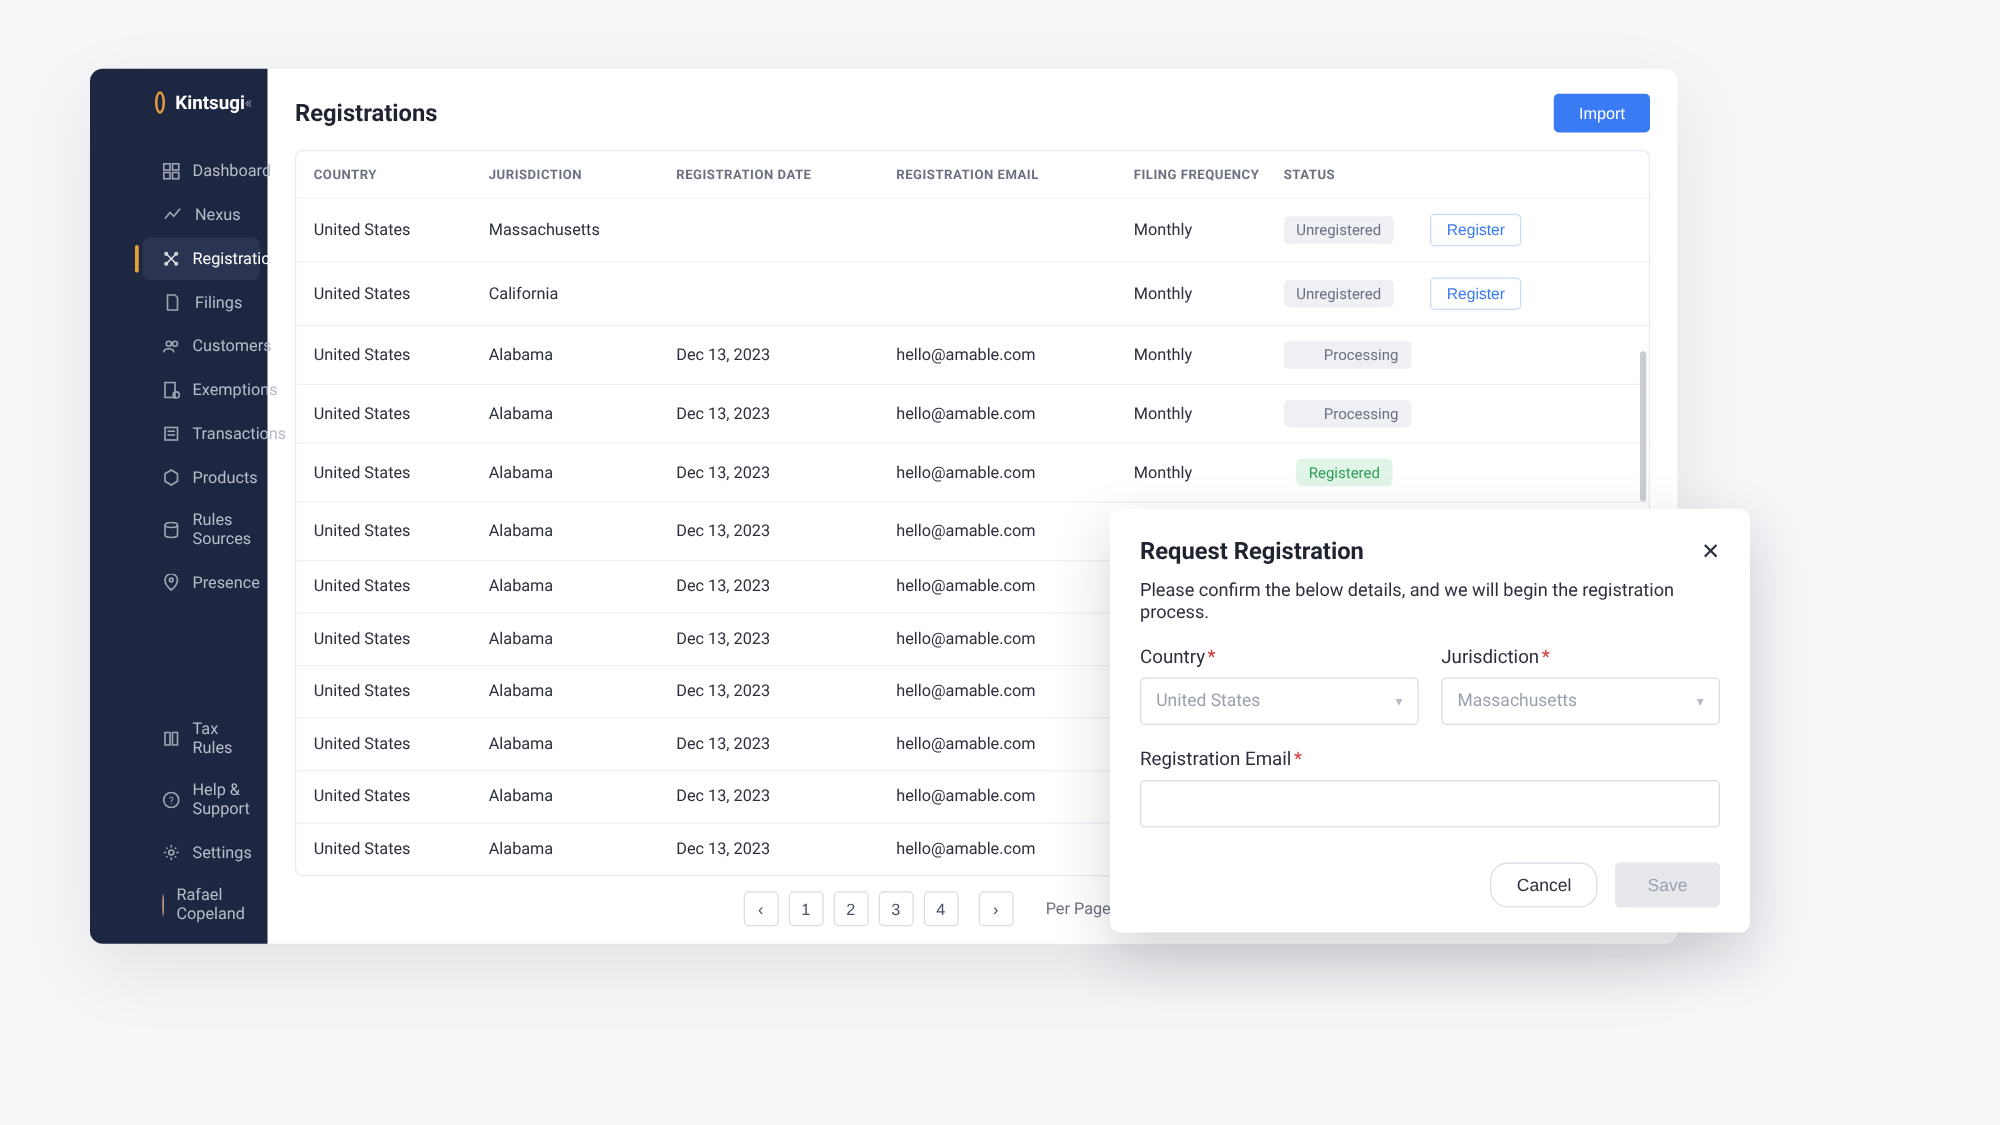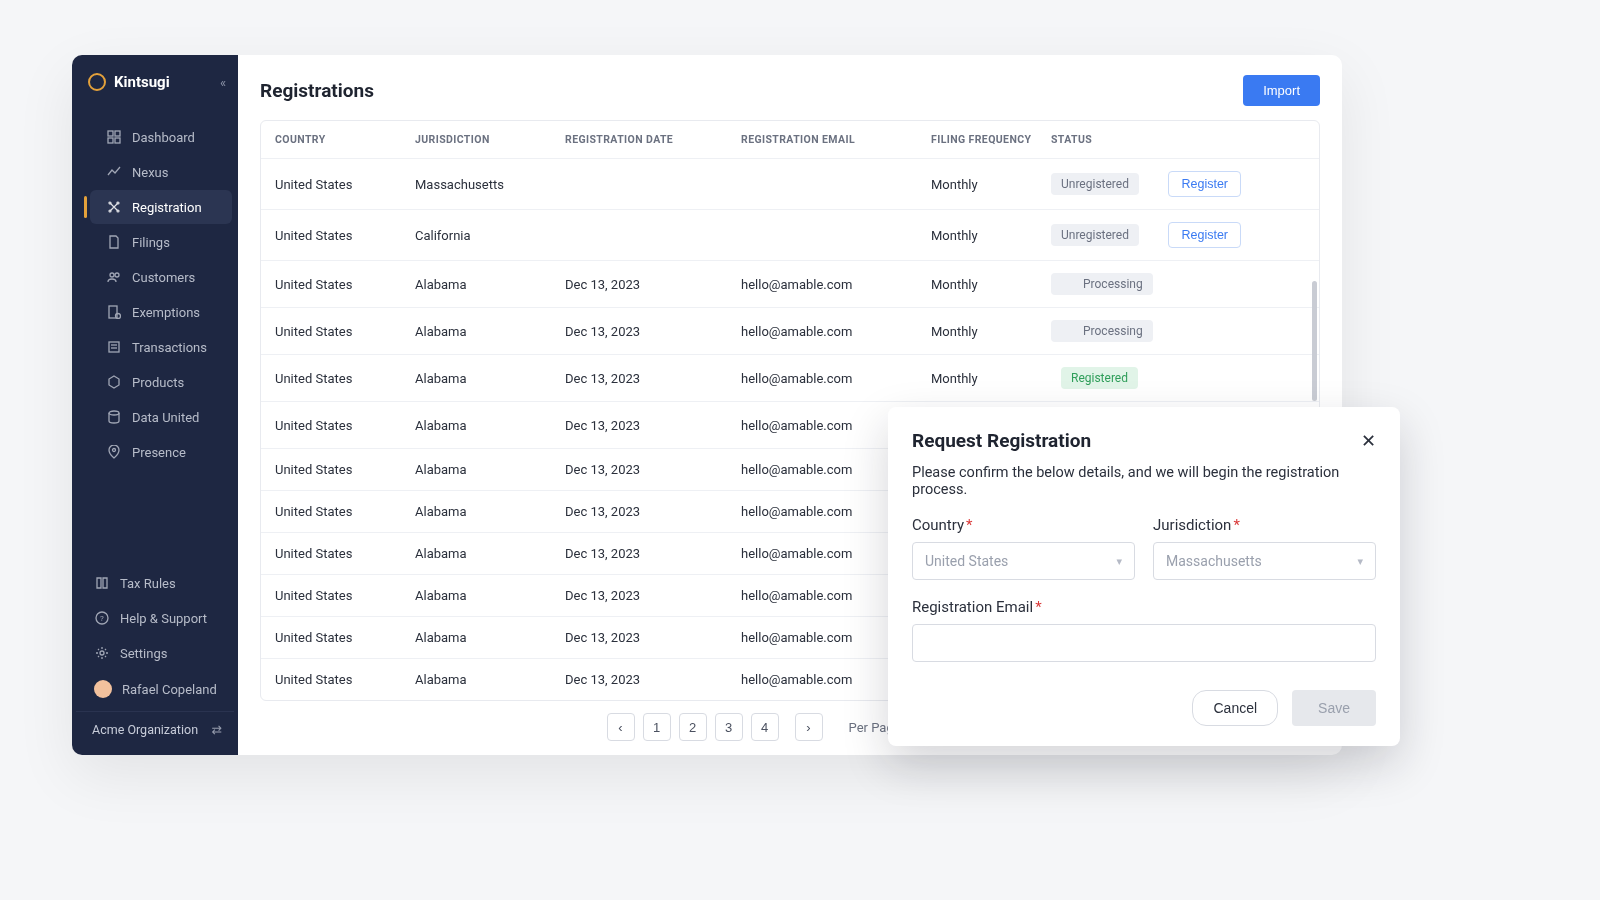--- a/index.html
+++ b/index.html
@@ -16,27 +16,28 @@
   left: 72px;
   top: 55px;
   width: 1270px;
   height: 700px;
   background: #fff;
   border-radius: 10px;
   box-shadow: 0 20px 60px rgba(0,0,0,0.08);
   display: flex;
 }
 .sidebar {
-  width: 166px;
+  width: 142px;
   background: #1e2742;
   color: #b7bcc9;
   display: flex;
   flex-direction: column;
   border-radius: 10px 0 0 10px;
   font-size: 13px;
+  padding-left: 36px;
 }
 .sidebar-header {
   display: flex;
   align-items: center;
   padding: 18px 12px 14px 16px;
   color: #fff;
 }
 .logo-circle {
   width: 18px;
   height: 18px;
@@ -47,21 +48,21 @@
 .brand {
   font-weight: 700;
   font-size: 15px;
   color: #fff;
   flex: 1;
 }
 .collapse-icon {
   color: #8b92a6;
   font-size: 13px;
 }
-.nav-group { margin-top: 14px; flex: 1; margin-left: 12px; }
+.nav-group { margin-top: 14px; flex: 1; }
 .nav-item {
   display: flex;
   align-items: center;
   padding: 9px 12px 9px 16px;
   margin: 1px 6px;
   border-radius: 6px;
   cursor: pointer;
   color: #b7bcc9;
   position: relative;
 }
@@ -416,21 +417,21 @@
           </span>
         <span class="nav-label">Products</span>
       </div>
       <div class="nav-item">
         <span class="nav-icon">
             <svg width="14" height="14" viewBox="0 0 14 14" stroke="#b7bcc9" fill="none" stroke-width="1.3">
               <ellipse cx="7" cy="3" rx="5" ry="2"></ellipse>
               <path d="M2 3v8c0 1 2 2 5 2s5-1 5-2V3"></path>
             </svg>
           </span>
-        <span class="nav-label">Data United</span>
+        <span class="nav-label">Rules Sources</span>
       </div>
       <div class="nav-item">
         <span class="nav-icon">
             <svg width="14" height="14" viewBox="0 0 14 14" stroke="#b7bcc9" fill="none" stroke-width="1.3">
               <path d="M7 13s5-4 5-8a5 5 0 00-10 0c0 4 5 8 5 8z"></path>
               <circle cx="7" cy="5" r="1.5"></circle>
             </svg>
           </span>
         <span class="nav-label">Presence</span>
       </div>
@@ -459,24 +460,20 @@
             <svg width="14" height="14" viewBox="0 0 14 14" stroke="#b7bcc9" fill="none" stroke-width="1.3">
               <circle cx="7" cy="7" r="2"></circle>
               <path d="M7 1v2M7 11v2M1 7h2M11 7h2M3 3l1 1M10 10l1 1M11 3l-1 1M4 10l-1 1"></path>
             </svg>
           </span>
         <span class="nav-label">Settings</span>
       </div>
       <div class="nav-item user">
         <span class="avatar"></span>
         <span class="nav-label">Rafael Copeland</span>
-      </div>
-      <div class="org-switch">
-        <span>Acme Organization</span>
-        <span class="swap">⇄</span>
       </div>
     </div>
   </aside>
 
   <main class="main">
     <div class="page-header">
       <h1 class="page-title">Registrations</h1>
       <button class="import-btn">Import</button>
     </div>
 

